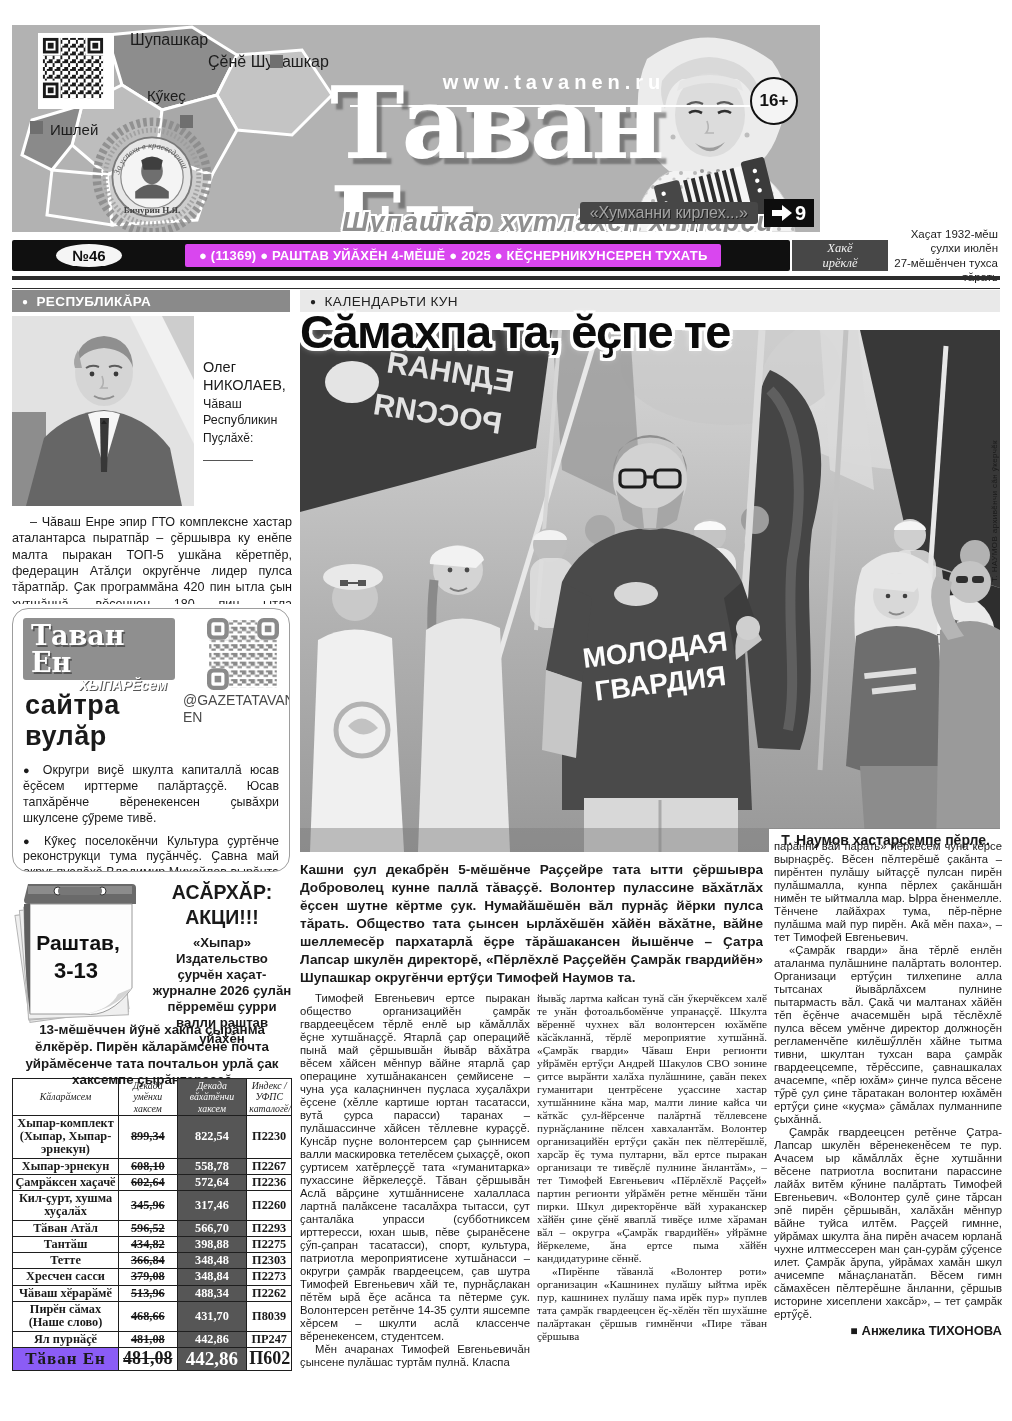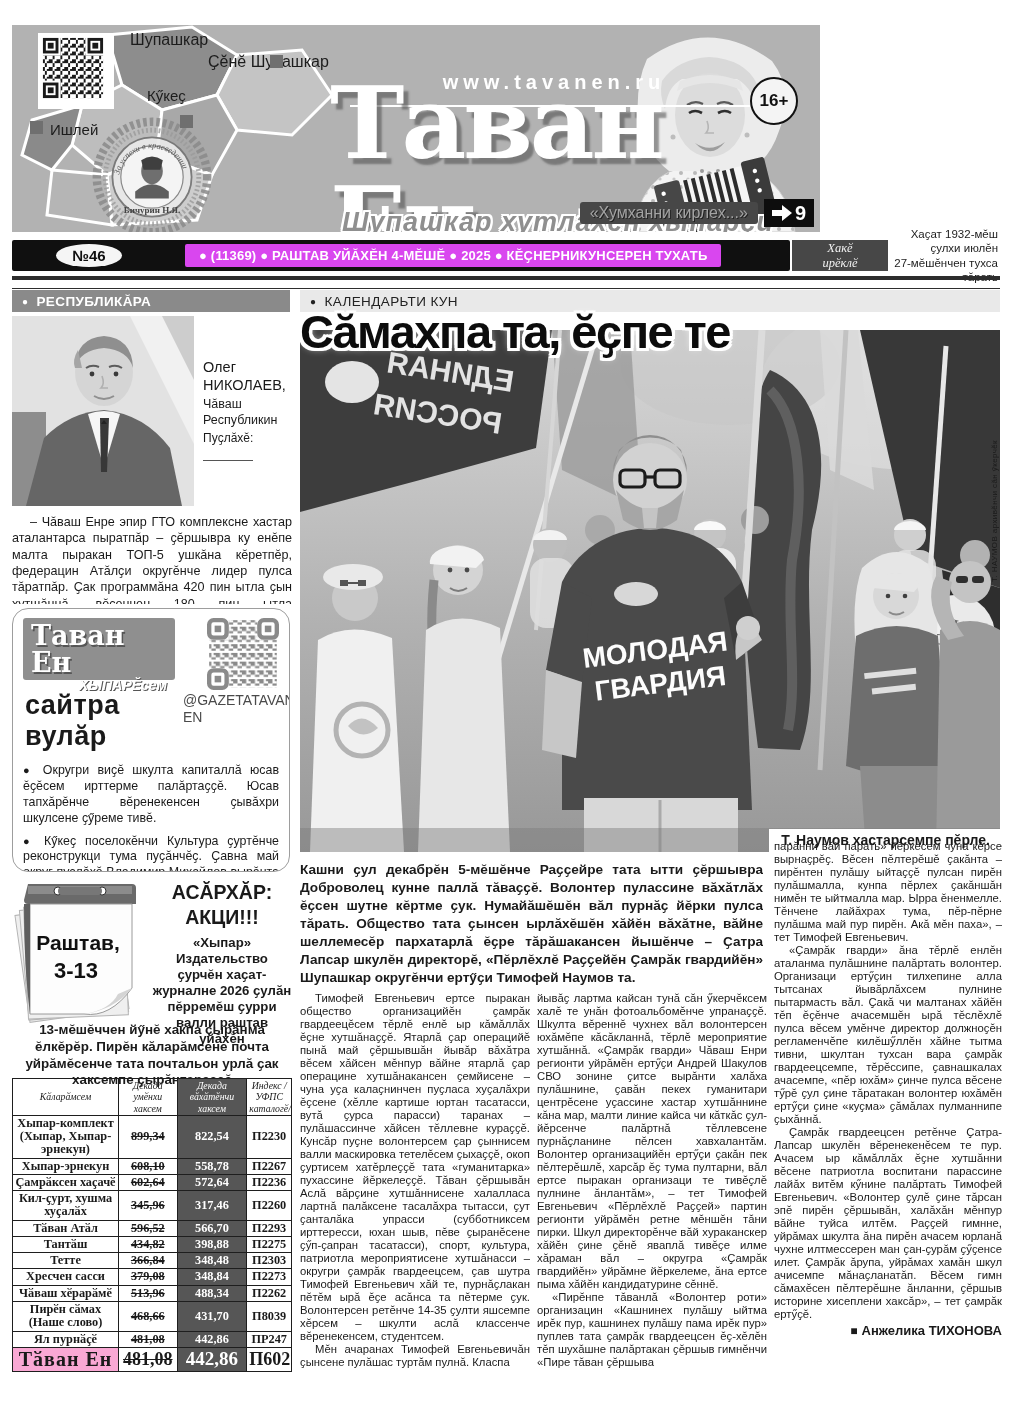--- a/index.html
+++ b/index.html
@@ -78,39 +78,39 @@
   
   .ptable{left:12px;top:1078px;width:280px;height:343px;overflow:hidden;}
   .ptable table{width:100%;border-collapse:collapse;table-layout:fixed;
                 font-family:"Liberation Serif",serif;}
   .ptable th,.ptable td{border:1.3px solid #1e1e1e;text-align:center;vertical-align:middle;padding:1px 2px;}
   .ptable th{font-style:italic;font-weight:normal;font-size:9.8px;line-height:1.15;}
   .ptable td{font-weight:bold;font-size:12.3px;line-height:1.08;}
   .ptable td.old{text-decoration:line-through;}
   .ptable th.newh,.ptable td.new{background:#565656;color:#fff;}
   .ptable tr.total td{font-size:18px;}
-  .ptable tr.total td.name{background:#f9a8d4;font-size:20px;letter-spacing:1px;margin-top:7px;}
+  .ptable tr.total td.name{background:#8b5cf6;font-size:17px;letter-spacing:1px;margin-top:7px;}
   .ptable tr.total td.new{font-size:19px;}
   
   .headline{left:300px;top:304px;z-index:6;font-weight:bold;font-size:47px;letter-spacing:-1.5px;
             color:#0c0c0c;
             text-shadow:-3px -3px 0 #fff,3px -3px 0 #fff,-3px 3px 0 #fff,3px 3px 0 #fff,
                         -3px 0 0 #fff,3px 0 0 #fff,0 3px 0 #fff,0 -3px 0 #fff,0 0 9px #fff;}
   .photo{left:300px;top:330px;width:700px;height:522px;overflow:hidden;background:#a9a9a9;}
   .photo-caption{position:absolute;right:0;bottom:0;background:#fff;padding:3px 10px 4px 12px;
                  font-weight:bold;font-size:14px;}
   .photo-credit{position:absolute;right:1px;top:110px;writing-mode:vertical-rl;transform:rotate(180deg);
                 font-size:8px;color:#151515;letter-spacing:.4px;opacity:.85;}
   .lead{left:300px;top:861px;width:463px;height:126px;font-weight:bold;font-size:13.6px;
         line-height:18px;text-align:justify;overflow:hidden;}
   .bodycol{font-size:11.3px;line-height:13px;text-align:justify;overflow:hidden;}
   .bodycol p{margin:0;text-indent:15px;}
   .bodycol p.noindent{text-indent:0;}
   .col1{left:300px;top:992px;width:230px;height:429px;}
-  .col2{left:537px;top:992px;width:230px;height:429px;}
+  .col2{left:537px;top:992px;width:230px;height:429px;font-family:Liberation Serif, serif;}
   .col3{left:774px;top:840px;width:228px;height:563px;}
   .author{margin-top:3px;text-align:right;font-weight:bold;font-size:13px;}
   .author .mark{font-size:12px;margin-right:4px;}
 </style>
 </head>
 <body>
 
 <div class="page">
 
   <div class="abs mast">

